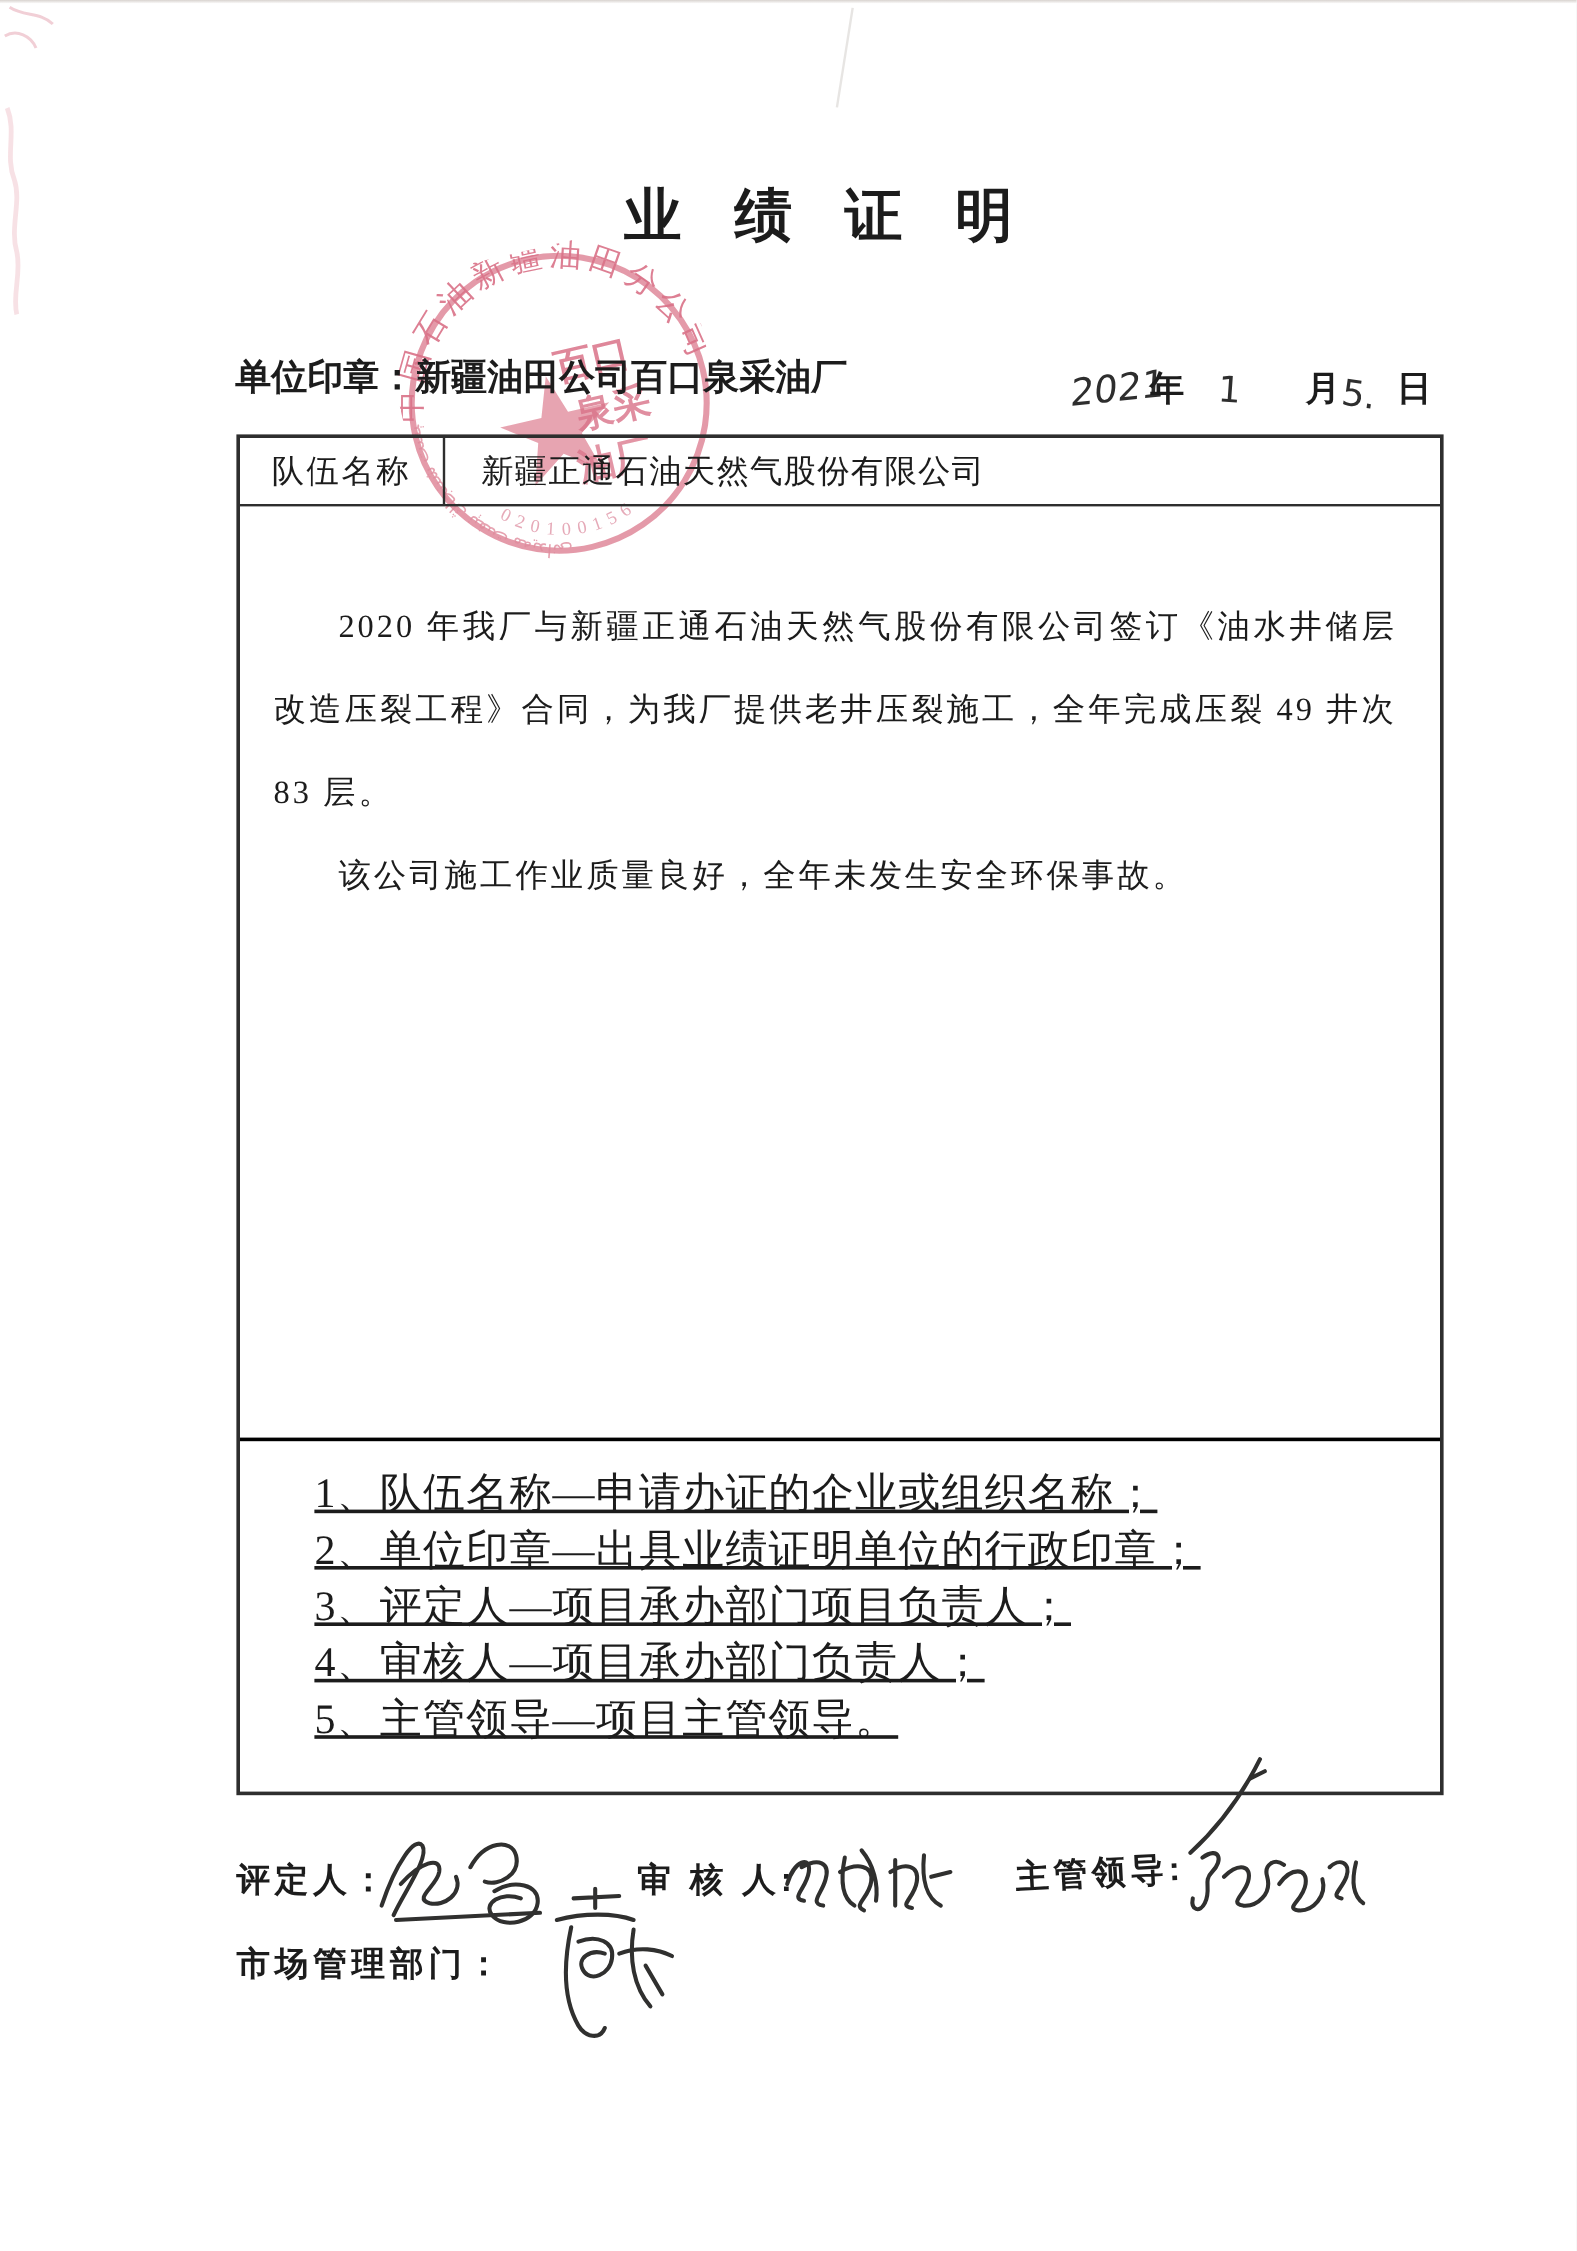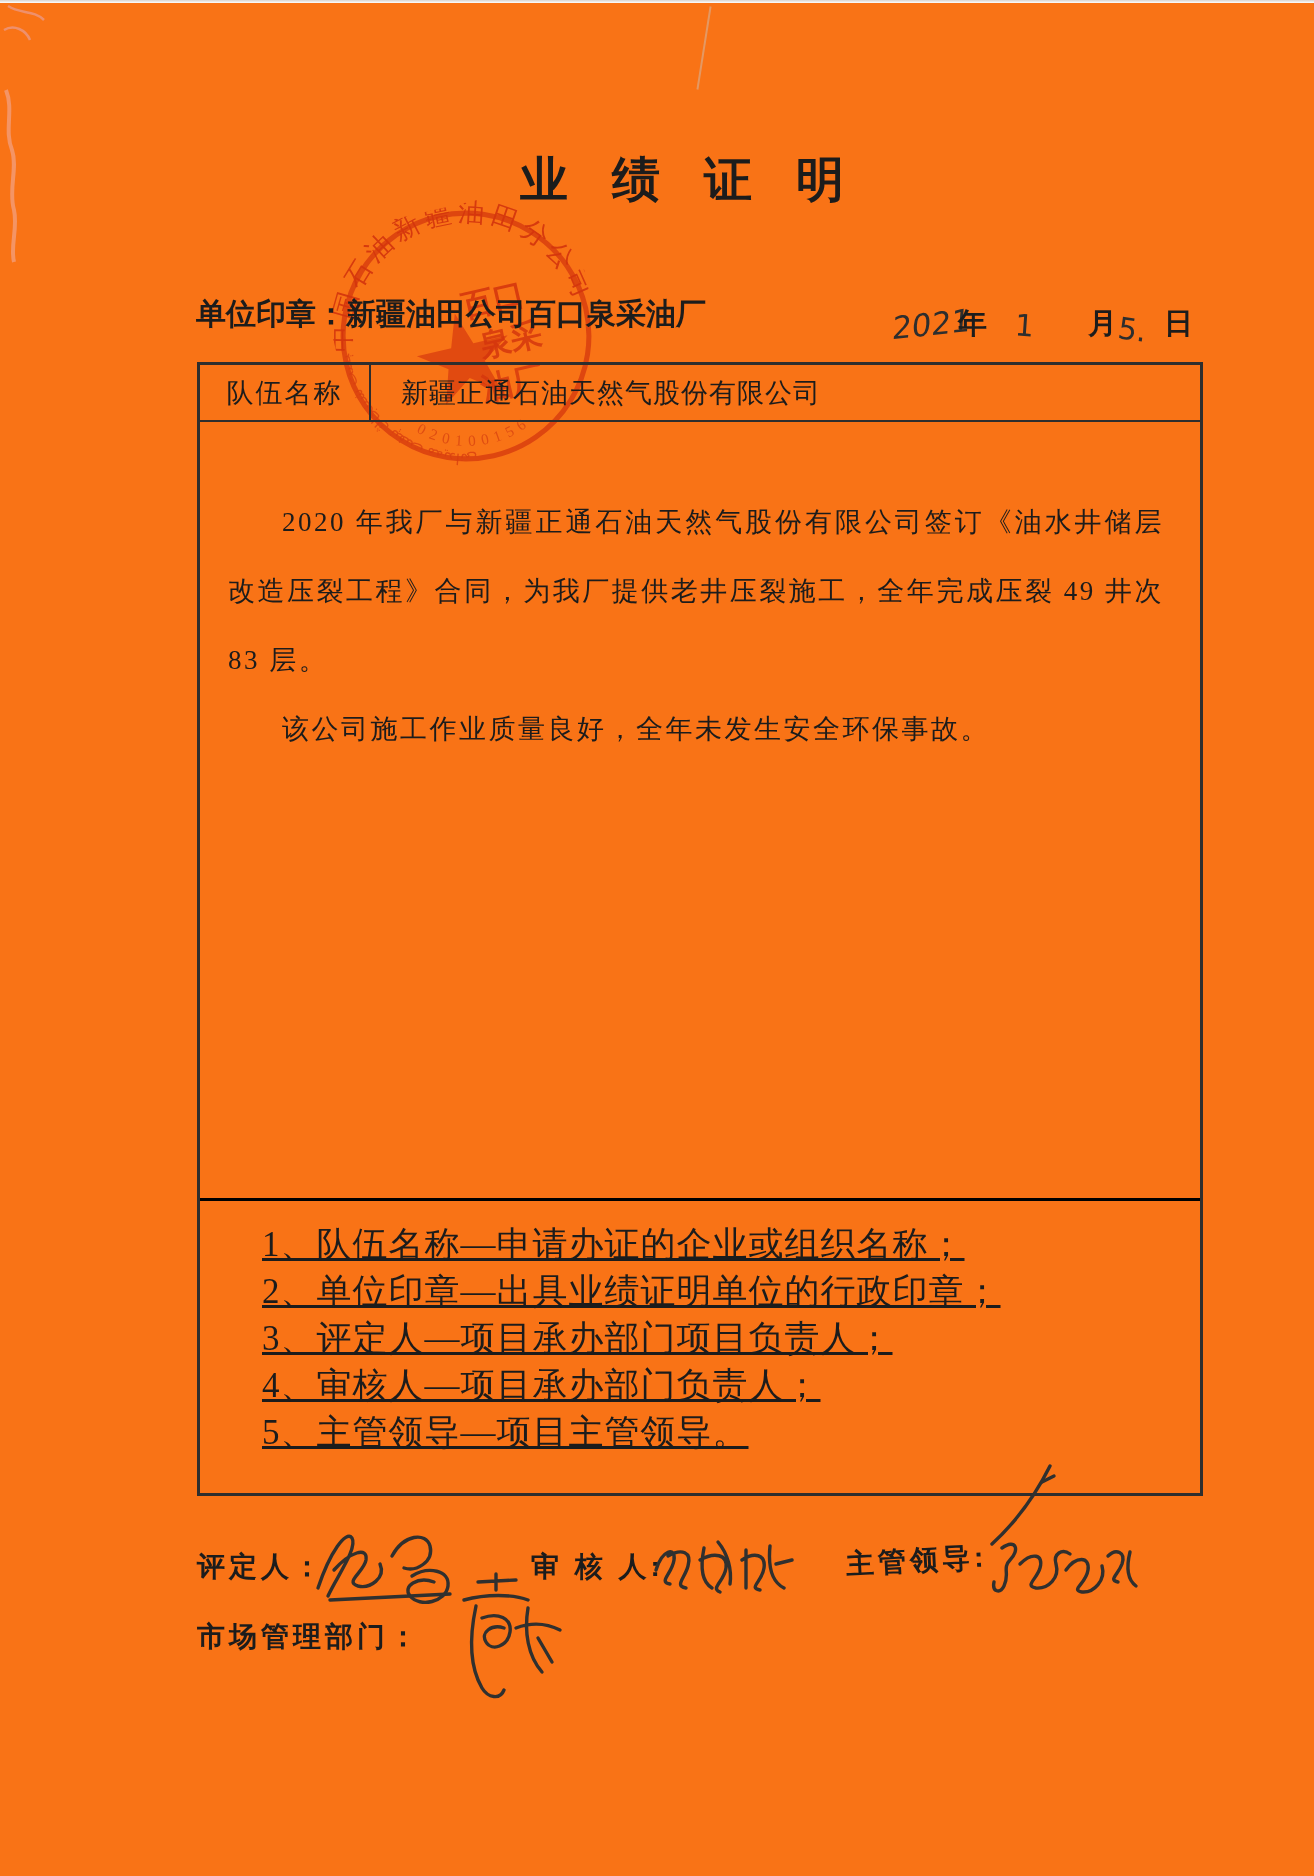--- a/index.html
+++ b/index.html
@@ -1,16 +1,16 @@
 <!DOCTYPE html>
 <html><head>
 <meta charset="utf-8">
 <style>
   html,body{margin:0;padding:0;background:#e8e8e8;}
-  .page{position:relative;width:1314px;height:1876px;margin:0 auto;background:#f97316;
+  .page{position:relative;width:1314px;height:1876px;margin:0 auto;background:#ffffff;
         font-family:"Liberation Serif","DejaVu Serif",serif;color:#1c1c1c;overflow:hidden;}
   .scan-top-edge{position:absolute;left:0;top:0;width:100%;height:3px;background:linear-gradient(#d8d3cf,#fefefe);}
   .artifact{position:absolute;pointer-events:none;}
 
   .doc-title{position:absolute;left:520px;top:148px;font-size:48px;font-weight:bold;
              letter-spacing:44px;white-space:nowrap;}
   .seal-line{position:absolute;left:196px;top:294px;font-size:30px;font-weight:bold;
              font-family:Liberation Serif, serif;white-space:nowrap;z-index:3;}
   .date-line{position:absolute;left:880px;top:300px;width:330px;height:60px;z-index:3;}
   .date-print{position:absolute;font-size:29px;font-weight:bold;}

